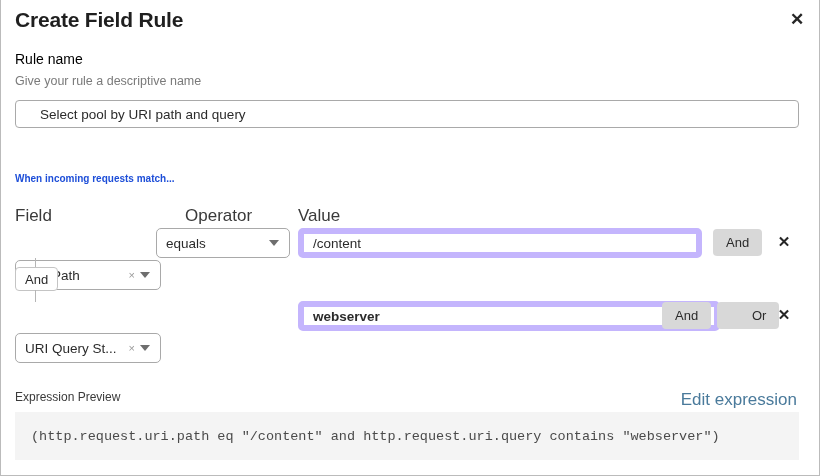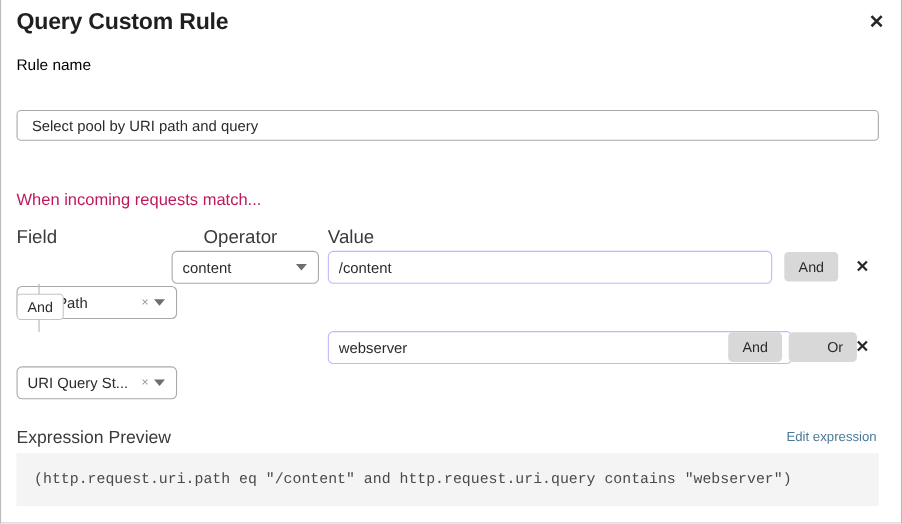--- a/index.html
+++ b/index.html
@@ -72,30 +72,30 @@
     top: 100px;
     width: 784px;
     height: 28px;
     box-sizing: border-box;
     border: 1px solid #a9a9a9;
     border-radius: 4px;
     background: #ffffff;
     font-family: "Liberation Sans", sans-serif;
     font-size: 13.5px;
     color: #2b2b2b;
-    padding: 0 13px;
+    padding: 0 24px;
     outline: none;
   }
   .match-heading {
     position: absolute;
     left: 14px;
     top: 173px;
-    font-size: 15px;
-    font-weight: normal;
-    color: #be185d;
+    font-size: 10px;
+    font-weight: bold;
+    color: #1d4ed8;
   }
   .col-label {
     position: absolute;
     top: 206px;
     font-size: 17px;
     color: #3a3a3a;
   }
   .col-field { left: 14px; }
   .col-operator { left: 155px; margin-left: 29px; }
   .col-value { left: 297px; text-align: right; }
@@ -140,31 +140,31 @@
     flex: none;
   }
   .field-select { left: 14px; width: 146px; margin-top: 32px; }
   .operator-select { left: 155px; width: 134px; }
 
   .value-input {
     position: absolute;
     height: 30px;
     left: 297px;
     box-sizing: border-box;
-    border: 1px solid #c4b5fd;
+    border: 6px solid #c4b5fd;
     border-radius: 5px;
     background: #ffffff;
     font-family: "Liberation Sans", sans-serif;
     font-size: 13.5px;
     color: #2b2b2b;
     padding: 0 9px;
     outline: none;
   }
   .value-input-1 { width: 404px; }
-  .value-input-2 { width: 422px; }
+  .value-input-2 { width: 422px; font-weight: bold; }
 
   .op-btn {
     position: absolute;
     height: 27px;
     top: 1px;
     box-sizing: border-box;
     background: #d8d8d8;
     border: none;
     border-radius: 4px;
     font-family: "Liberation Sans", sans-serif;
@@ -220,28 +220,28 @@
     font-size: 13px;
     color: #2b2b2b;
     padding: 0 9px;
     cursor: pointer;
   }
 
   .preview-label {
     position: absolute;
     left: 14px;
     top: 390px;
-    font-size: 16px;
+    font-size: 12px;
     color: #3a3a3a;
   }
   .edit-expression {
     position: absolute;
     right: 22px;
     top: 390px;
-    font-size: 12px;
+    font-size: 17px;
     color: #4a7a9b;
     text-decoration: none;
     cursor: pointer;
   }
   .preview-box {
     position: absolute;
     left: 14px;
     top: 412px;
     width: 784px;
     height: 48px;
@@ -256,41 +256,42 @@
     color: #4a4a4a;
     padding-left: 16px;
     white-space: nowrap;
   }
 </style>
 </head>
 <body>
 
 <div class="dialog">
 
-  <div class="title">Query Custom Rule</div>
+  <div class="title">Create Field Rule</div>
 
   <button class="close-btn">✕</button>
 
   <div class="section-label rule-name-label">Rule name</div>
+  <div class="section-label rule-name-hint">Give your rule a descriptive name</div>
   <input class="rule-name-input" type="text" value="Select pool by URI path and query" style="">
 
   <div class="match-heading">When incoming requests match...</div>
 
   <div class="col-label col-field">Field</div>
   <div class="col-label col-operator">Operator</div>
   <div class="col-label col-value">Value</div>
 
   <div class="row row-1">
     <div class="select field-select">
       <span class="select-text">URI Path</span>
       <span class="clear-x">×</span>
       <span class="caret"></span>
     </div>
     <div class="select operator-select">
-      <span class="select-text">content</span>
+      <span class="select-text">equals</span>
       <span class="caret"></span>
     </div>
     <input class="value-input value-input-1" type="text" value="/content" style="">
     <button class="op-btn" style="left:712px;">And</button>
     <button class="row-del" style="left:772px;">✕</button>
   </div>
 
   <div class="connector">
     <div class="connector-line-top"></div>
     <button class="connector-chip">And</button>

